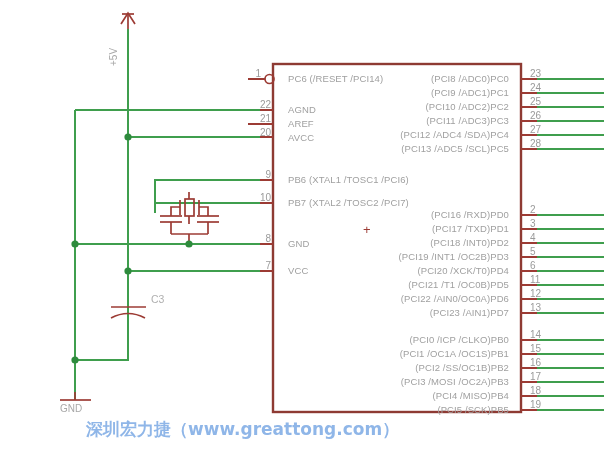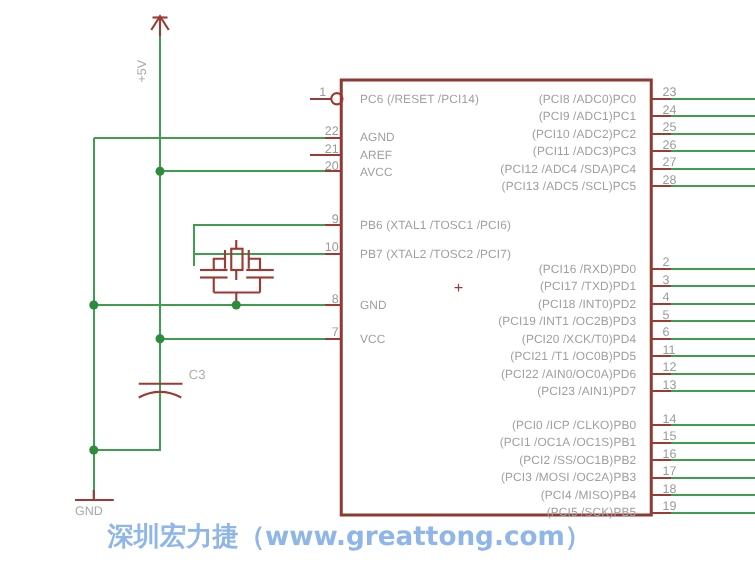--- a/index.html
+++ b/index.html
@@ -77,21 +77,21 @@
     font-size: 13px;
   }
   #watermark {
     position: absolute;
     left: 86px;
     top: 410px;
     width: 440px;
     height: 38px;
     display: flex;
     align-items: center;
-    font-size: 21px;
+    font-size: 17px;
     font-weight: bold;
     color: #8fb6e8;
     white-space: nowrap;
     letter-spacing: 0px;
     font-family: "DejaVu Sans", sans-serif;
   }
 </style>
 </head>
 <body>
 

